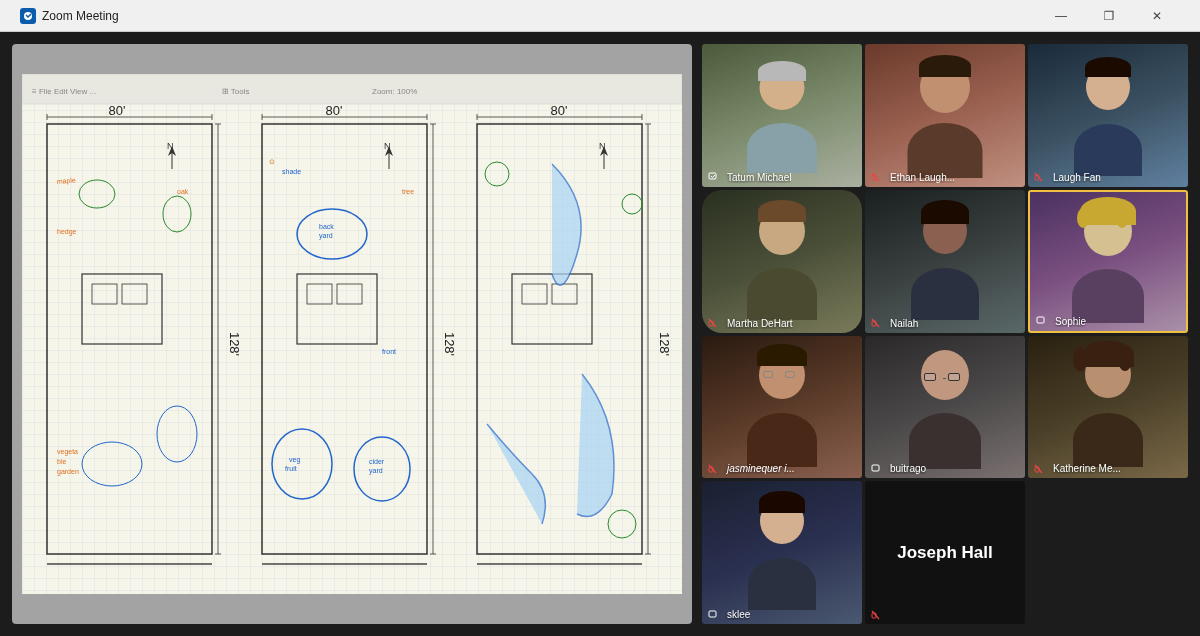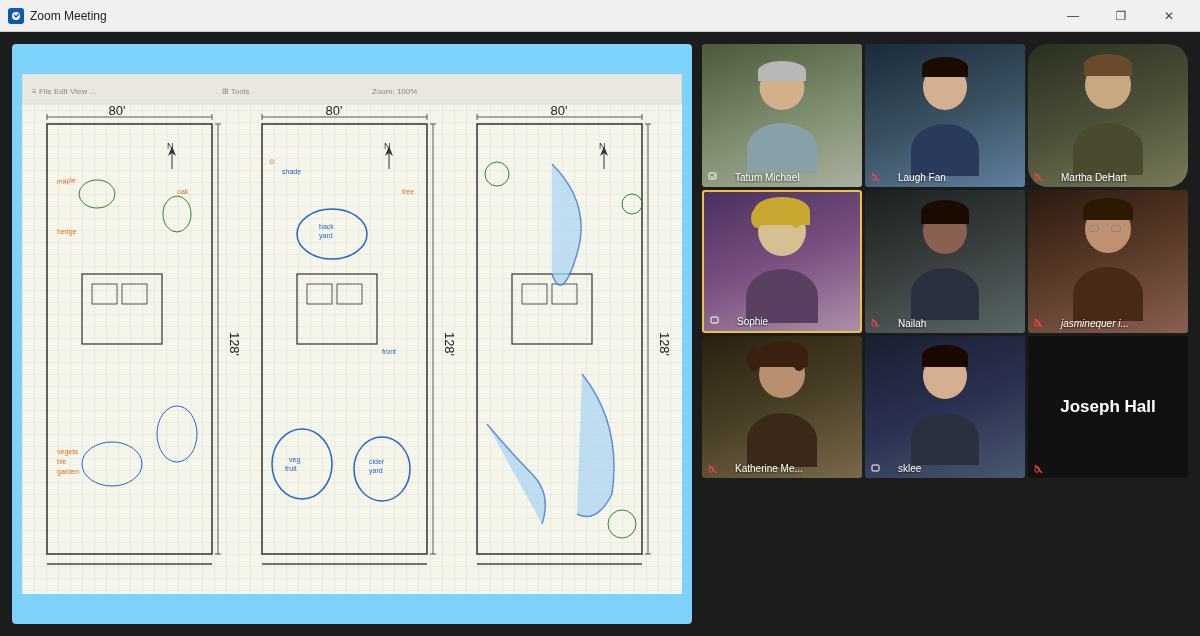--- a/index.html
+++ b/index.html
@@ -12,21 +12,21 @@
       user-select: none;
     }
 
     
     .title-bar {
       height: 32px;
       background: #f0f0f0;
       display: flex;
       align-items: center;
       justify-content: space-between;
-      padding: 0 8px;
+      padding: 0 20px;
       border-bottom: 1px solid #ccc;
     }
     .title-bar-left {
       display: flex;
       align-items: center;
       gap: 6px;
     }
     .title-bar-icon {
       width: 16px;
       height: 16px;
@@ -69,21 +69,21 @@
     .screen-share {
       flex: 0 0 680px;
       background: #000;
       border-radius: 4px;
       overflow: hidden;
       position: relative;
     }
     .screen-share-inner {
       width: 100%;
       height: 100%;
-      background: #7dd3fc;
+      background: #a3a3a3;
       display: flex;
       align-items: center;
       justify-content: center;
       position: relative;
     }
 
     
     .participants-grid {
       flex: 1;
       display: grid;
@@ -117,21 +117,21 @@
     .participant-name {
       position: absolute;
       bottom: 4px;
       left: 6px;
       color: white;
       font-size: 10px;
       font-weight: 500;
       text-shadow: 0 1px 3px rgba(0,0,0,0.8);
       display: flex;
       align-items: center;
-      gap: 18px;
+      gap: 10px;
       white-space: nowrap;
       overflow: hidden;
       max-width: calc(100% - 8px);
     }
     .participant-name.large {
       font-size: 18px;
       font-weight: 600;
       left: 50%;
       transform: translateX(-50%);
       bottom: 50%;
@@ -294,20 +294,33 @@
       <div style="position:absolute;top:12%;left:50%;transform:translateX(-50%);width:48px;height:20px;border-radius:50% 50% 0 0;background:#b8b8b8;"></div>
       <div class="participant-name">
         <svg width="9" height="10" viewBox="0 0 9 10" style="flex-shrink:0;">
             <rect x="1" y="1" width="7" height="6" rx="1" fill="none" stroke="#fff" stroke-width="1"></rect>
             <path d="M3,4 L4.5,5.5 L7,3" stroke="#fff" stroke-width="1" fill="none"></path>
           </svg>
         <span>Tatum Michael</span>
       </div>
     </div>
 
+    <div class="participant-tile bg-room2" style="position:relative; background: linear-gradient(160deg,#6a3a2a,#9a6050,#c09080);">
+      <div style="position:absolute;top:12%;left:50%;transform:translateX(-50%);width:50px;height:52px;border-radius:50%;background:#c09070;"></div>
+
+      <div style="position:absolute;top:8%;left:50%;transform:translateX(-50%);width:52px;height:22px;border-radius:50% 50% 0 0;background:#2a1a0a;"></div>
+      <div style="position:absolute;top:55%;left:50%;transform:translateX(-50%);width:75px;height:55px;border-radius:50% 50% 0 0;background:#5a3a2a;"></div>
+      <div class="participant-name">
+        <svg width="9" height="10" viewBox="0 0 9 10" style="flex-shrink:0;">
+            <rect x="1" y="3" width="4" height="5" rx="1" fill="none" stroke="#e44" stroke-width="1"></rect>
+            <line x1="1" y1="1" x2="8" y2="9" stroke="#e44" stroke-width="1.2"></line>
+          </svg>
+        <span>Ethan Laugh...</span>
+      </div>
+    </div>
 
 
     <div class="participant-tile bg-room4" style="position:relative; background: linear-gradient(160deg,#1a2a3a,#3a5060,#6080a0);">
       <div style="position:absolute;top:14%;left:50%;transform:translateX(-50%);width:44px;height:46px;border-radius:50%;background:#d4b090;"></div>
       <div style="position:absolute;top:9%;left:50%;transform:translateX(-50%);width:46px;height:20px;border-radius:50% 50% 0 0;background:#1a0a00;"></div>
       <div style="position:absolute;top:56%;left:50%;transform:translateX(-50%);width:68px;height:52px;border-radius:50% 50% 0 0;background:#2a3a5a;"></div>
       <div class="participant-name">
         <svg width="9" height="10" viewBox="0 0 9 10" style="flex-shrink:0;">
             <rect x="1" y="3" width="4" height="5" rx="1" fill="none" stroke="#e44" stroke-width="1"></rect>
             <line x1="1" y1="1" x2="8" y2="9" stroke="#e44" stroke-width="1.2"></line>
@@ -322,64 +335,78 @@
       <div style="position:absolute;top:55%;left:50%;transform:translateX(-50%);width:70px;height:52px;border-radius:50% 50% 0 0;background:#4a4a30;"></div>
       <div class="participant-name">
         <svg width="9" height="10" viewBox="0 0 9 10" style="flex-shrink:0;">
             <rect x="1" y="3" width="4" height="5" rx="1" fill="none" stroke="#e44" stroke-width="1"></rect>
             <line x1="1" y1="1" x2="8" y2="9" stroke="#e44" stroke-width="1.2"></line>
           </svg>
         <span>Martha DeHart</span>
       </div>
     </div>
 
+    <div class="participant-tile bg-room7" style="position:relative; background: linear-gradient(160deg,#1a2020,#3a4040,#5a6868);">
+      <div style="position:absolute;top:13%;left:50%;transform:translateX(-50%);width:44px;height:46px;border-radius:50%;background:#8a6050;"></div>
+      <div style="position:absolute;top:7%;left:50%;transform:translateX(-50%);width:48px;height:24px;border-radius:50% 50% 0 0;background:#1a0a00;"></div>
+      <div style="position:absolute;top:55%;left:50%;transform:translateX(-50%);width:68px;height:52px;border-radius:50% 50% 0 0;background:#2a3040;"></div>
+      <div class="participant-name">
+        <svg width="9" height="10" viewBox="0 0 9 10" style="flex-shrink:0;">
+            <rect x="1" y="3" width="4" height="5" rx="1" fill="none" stroke="#e44" stroke-width="1"></rect>
+            <line x1="1" y1="1" x2="8" y2="9" stroke="#e44" stroke-width="1.2"></line>
+          </svg>
+        <span>Nailah</span>
+      </div>
+    </div>
+
     <div class="participant-tile active-speaker" style="position:relative; background: linear-gradient(160deg,#4a3060,#7a5080,#aa90a8);">
       <div style="position:absolute;top:10%;left:50%;transform:translateX(-50%);width:48px;height:50px;border-radius:50%;background:#d4c090;"></div>
 
       <div style="position:absolute;top:4%;left:50%;transform:translateX(-50%);width:56px;height:28px;border-radius:50% 50% 0 0;background:#c8a830;"></div>
       <div style="position:absolute;top:12%;left:30%;width:12px;height:20px;border-radius:50%;background:#c8a830;"></div>
       <div style="position:absolute;top:12%;left:55%;width:12px;height:20px;border-radius:50%;background:#c8a830;"></div>
       <div style="position:absolute;top:56%;left:50%;transform:translateX(-50%);width:72px;height:54px;border-radius:50% 50% 0 0;background:#5a4060;"></div>
       <div class="participant-name">
         <svg width="9" height="10" viewBox="0 0 9 10" style="flex-shrink:0;">
             <rect x="1" y="1" width="7" height="6" rx="1" fill="none" stroke="#fff" stroke-width="1"></rect>
           </svg>
         <span>Sophie</span>
       </div>
     </div>
 
-    <div class="participant-tile bg-room7" style="position:relative; background: linear-gradient(160deg,#1a2020,#3a4040,#5a6868);">
-      <div style="position:absolute;top:13%;left:50%;transform:translateX(-50%);width:44px;height:46px;border-radius:50%;background:#8a6050;"></div>
-      <div style="position:absolute;top:7%;left:50%;transform:translateX(-50%);width:48px;height:24px;border-radius:50% 50% 0 0;background:#1a0a00;"></div>
-      <div style="position:absolute;top:55%;left:50%;transform:translateX(-50%);width:68px;height:52px;border-radius:50% 50% 0 0;background:#2a3040;"></div>
-      <div class="participant-name">
-        <svg width="9" height="10" viewBox="0 0 9 10" style="flex-shrink:0;">
-            <rect x="1" y="3" width="4" height="5" rx="1" fill="none" stroke="#e44" stroke-width="1"></rect>
-            <line x1="1" y1="1" x2="8" y2="9" stroke="#e44" stroke-width="1.2"></line>
-          </svg>
-        <span>Nailah</span>
-      </div>
-    </div>
-
     <div class="participant-tile bg-room8" style="position:relative; background: linear-gradient(160deg,#2a1a10,#5a3a28,#8a6050);">
       <div style="position:absolute;top:11%;left:50%;transform:translateX(-50%);width:46px;height:48px;border-radius:50%;background:#c09070;"></div>
       <div style="position:absolute;top:6%;left:50%;transform:translateX(-50%);width:50px;height:22px;border-radius:50% 50% 0 0;background:#2a1a00;"></div>
 
       <div style="position:absolute;top:25%;left:38%;width:10px;height:7px;border-radius:2px;border:1px solid #888;"></div>
       <div style="position:absolute;top:25%;left:52%;width:10px;height:7px;border-radius:2px;border:1px solid #888;"></div>
       <div style="position:absolute;top:54%;left:50%;transform:translateX(-50%);width:70px;height:54px;border-radius:50% 50% 0 0;background:#4a2818;"></div>
       <div class="participant-name">
         <svg width="9" height="10" viewBox="0 0 9 10" style="flex-shrink:0;">
             <rect x="1" y="3" width="4" height="5" rx="1" fill="none" stroke="#e44" stroke-width="1"></rect>
             <line x1="1" y1="1" x2="8" y2="9" stroke="#e44" stroke-width="1.2"></line>
           </svg>
         <span>jasminequer i...</span>
       </div>
     </div>
 
+    <div class="participant-tile bg-room9" style="position:relative; background: linear-gradient(160deg,#2a2828,#4a4848,#7a7070);">
+      <div style="position:absolute;top:10%;left:50%;transform:translateX(-50%);width:48px;height:50px;border-radius:50%;background:#c09880;"></div>
+
+      <div style="position:absolute;top:26%;left:37%;width:12px;height:8px;border-radius:2px;border:1.5px solid #333;background:rgba(200,220,255,0.15);"></div>
+      <div style="position:absolute;top:26%;left:52%;width:12px;height:8px;border-radius:2px;border:1.5px solid #333;background:rgba(200,220,255,0.15);"></div>
+      <div style="position:absolute;top:30%;left:49%;width:3px;height:1px;background:#555;"></div>
+      <div style="position:absolute;top:54%;left:50%;transform:translateX(-50%);width:72px;height:56px;border-radius:50% 50% 0 0;background:#3a3030;"></div>
+      <div class="participant-name">
+        <svg width="9" height="10" viewBox="0 0 9 10" style="flex-shrink:0;">
+            <rect x="1" y="1" width="7" height="6" rx="1" fill="none" stroke="#fff" stroke-width="1"></rect>
+          </svg>
+        <span>buitrago</span>
+      </div>
+    </div>
 
     <div class="participant-tile bg-room1" style="position:relative; background: linear-gradient(160deg,#2a2010,#4a4028,#7a6848);">
       <div style="position:absolute;top:10%;left:50%;transform:translateX(-50%);width:46px;height:48px;border-radius:50%;background:#b89070;"></div>
 
       <div style="position:absolute;top:4%;left:50%;transform:translateX(-50%);width:52px;height:26px;border-radius:50% 50% 0 0;background:#3a2010;"></div>
       <div style="position:absolute;top:8%;left:28%;width:14px;height:24px;border-radius:50%;background:#3a2010;"></div>
       <div style="position:absolute;top:8%;left:56%;width:14px;height:24px;border-radius:50%;background:#3a2010;"></div>
       <div style="position:absolute;top:54%;left:50%;transform:translateX(-50%);width:70px;height:54px;border-radius:50% 50% 0 0;background:#3a2818;"></div>
       <div class="participant-name">
         <svg width="9" height="10" viewBox="0 0 9 10" style="flex-shrink:0;">

